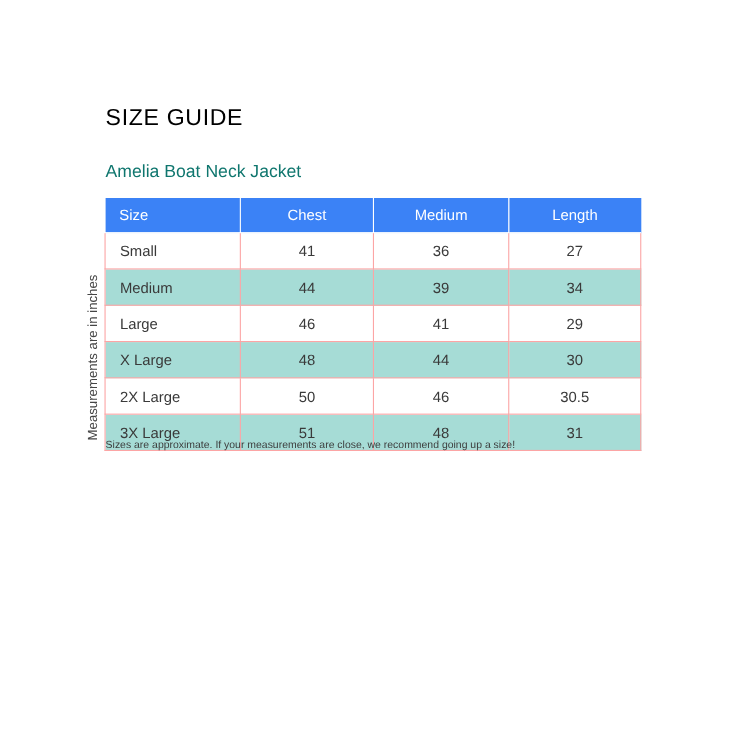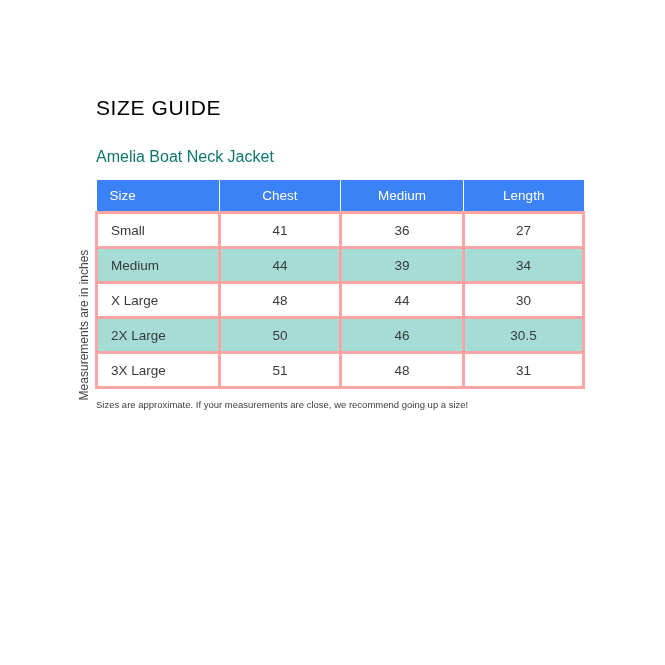--- a/index.html
+++ b/index.html
@@ -56,21 +56,21 @@
     padding-left: 13px;
     border-left: none;
   }
   table.size-table th:last-child {
     border-right: none;
   }
   table.size-table td {
     font-size: 13.5px;
     color: #3a3a3a;
     height: 32px;
-    border: 3px solid #fca5a5;
+    border: 1px solid #fca5a5;
     text-align: center;
     padding: 0;
     background: #ffffff;
   }
   table.size-table td:first-child {
     text-align: left;
     padding-left: 13px;
   }
   table.size-table tbody tr:nth-child(even) td {
     background: #a6dcd6;
@@ -123,20 +123,26 @@
         <td>36</td>
         <td>27</td>
       </tr>
       <tr>
         <td>Medium</td>
         <td>44</td>
         <td>39</td>
         <td>34</td>
       </tr>
       <tr>
+        <td>Large</td>
+        <td>46</td>
+        <td>41</td>
+        <td>29</td>
+      </tr>
+      <tr>
         <td>X Large</td>
         <td>48</td>
         <td>44</td>
         <td>30</td>
       </tr>
       <tr>
         <td>2X Large</td>
         <td>50</td>
         <td>46</td>
         <td>30.5</td>

